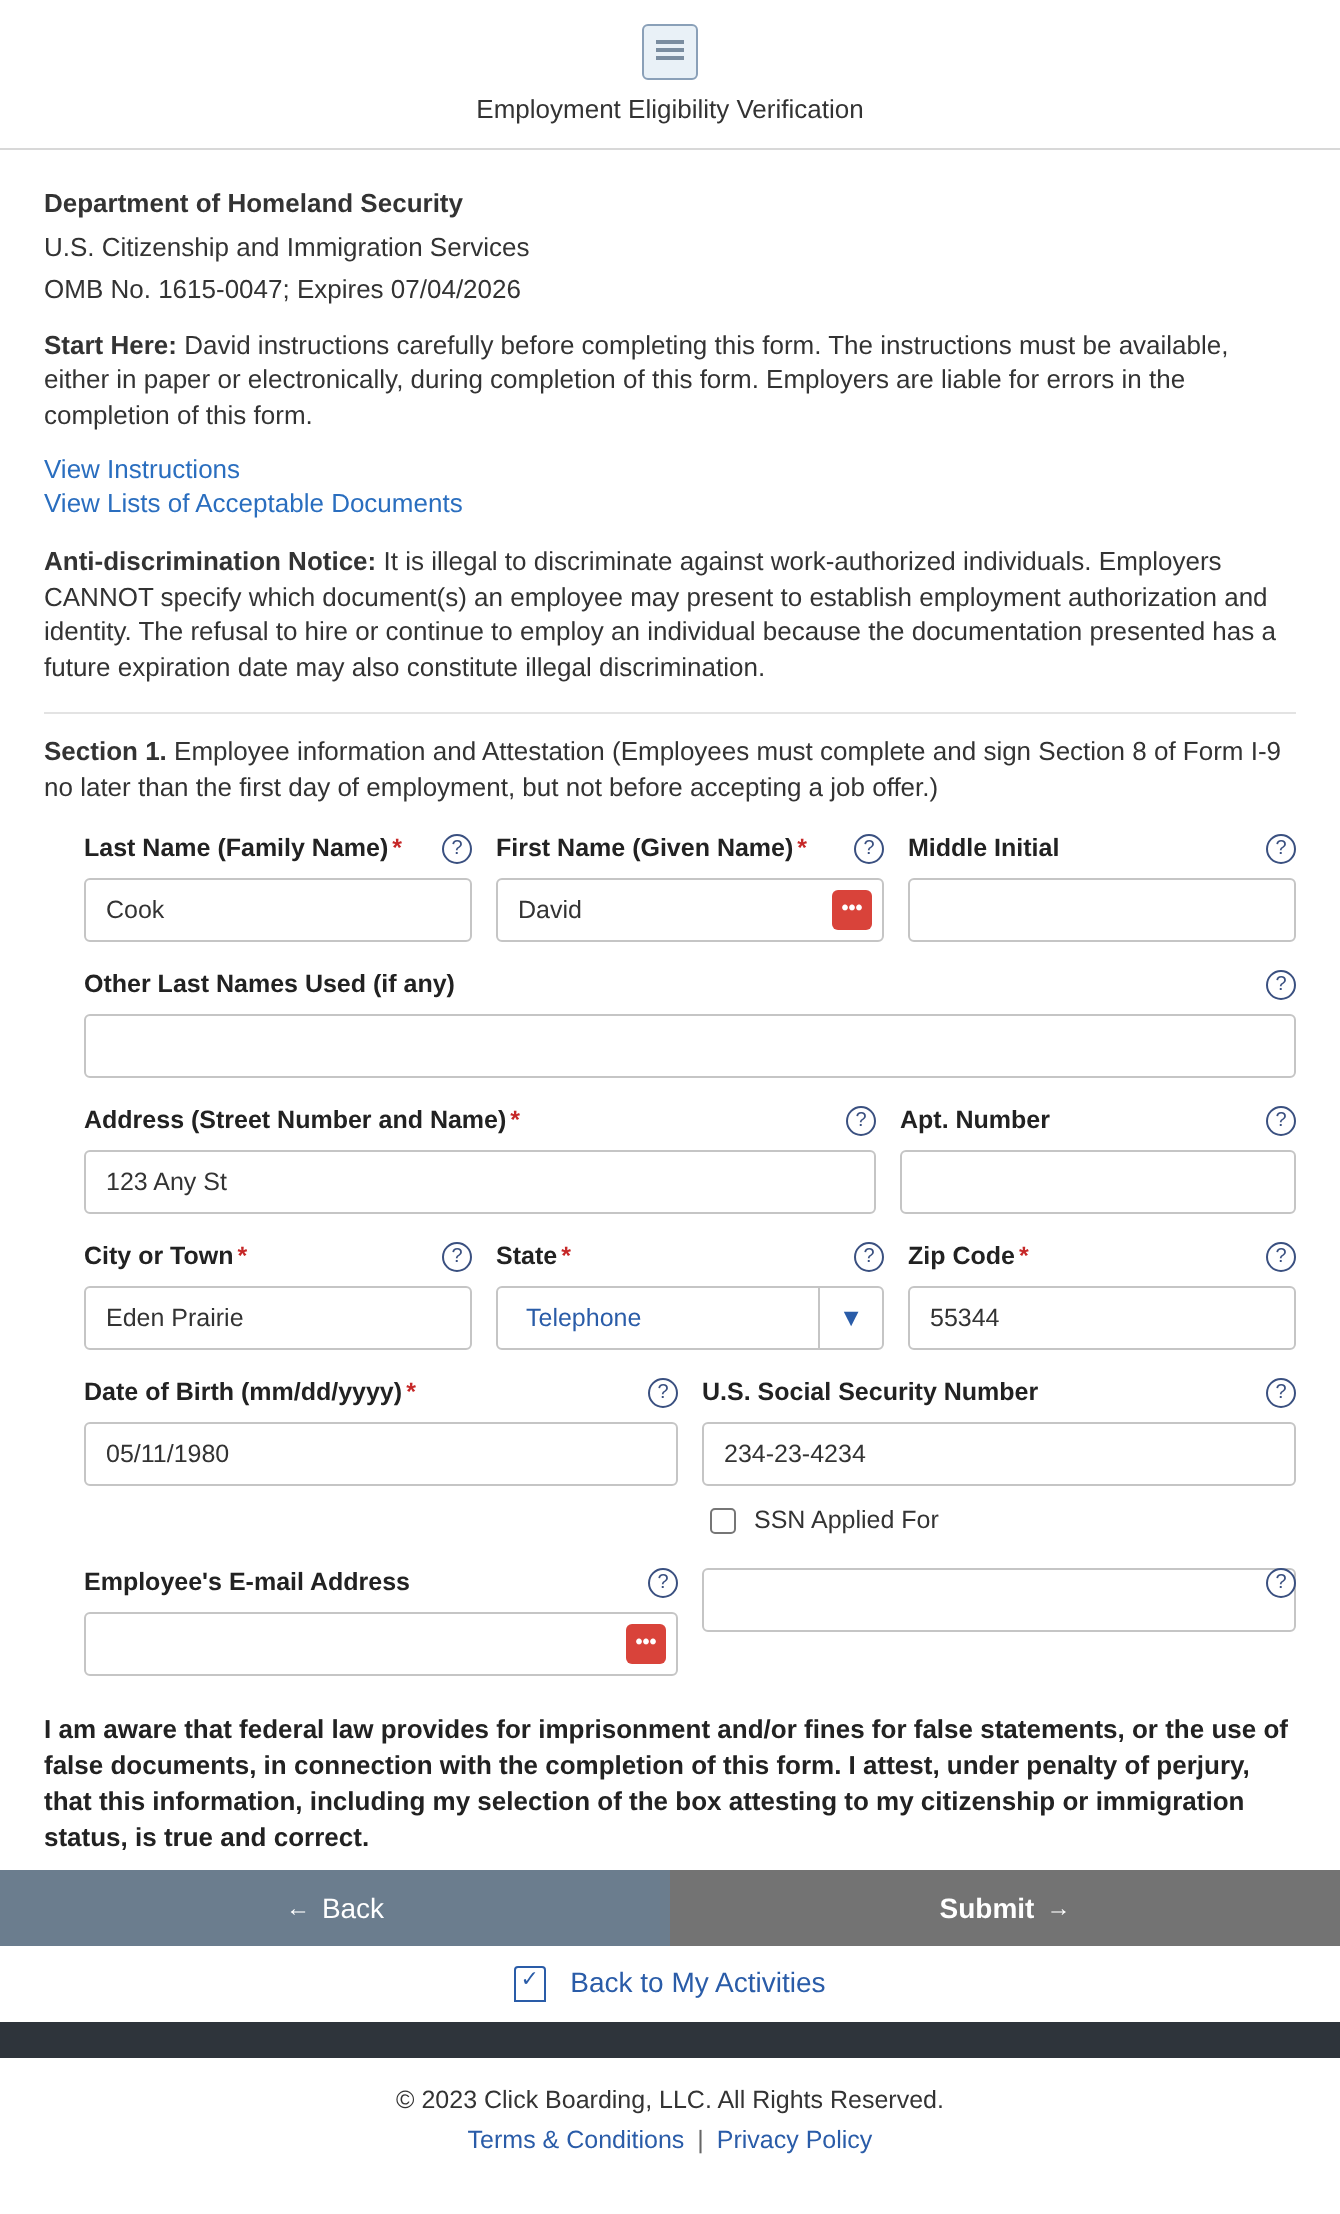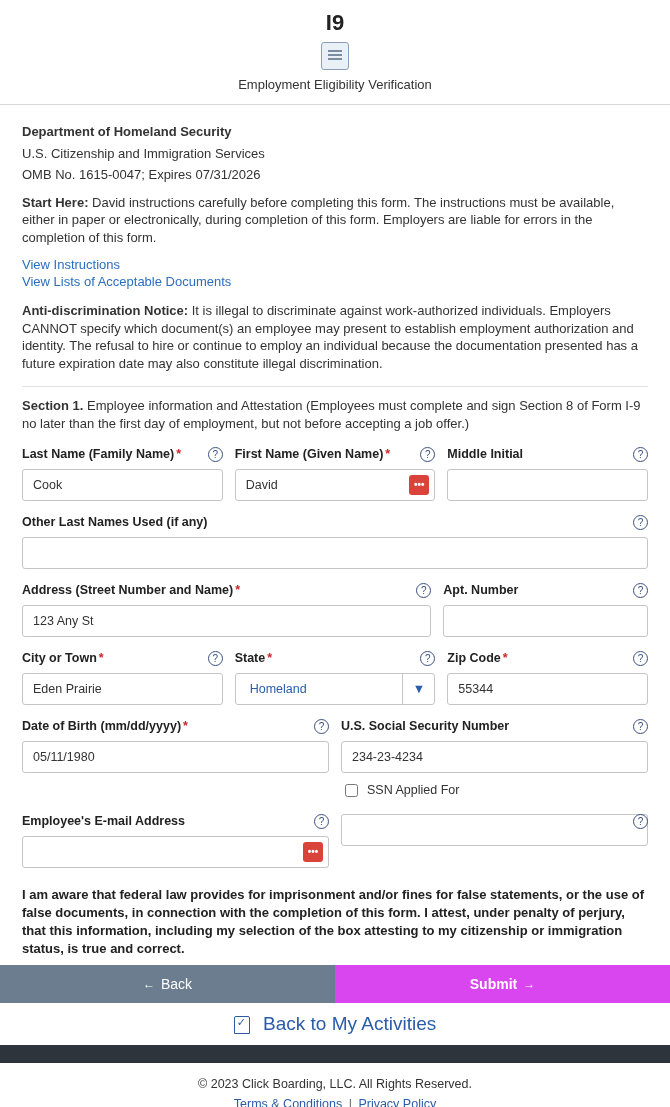--- a/index.html
+++ b/index.html
@@ -46,21 +46,21 @@
   }
   .scroll-area::-webkit-scrollbar { width: 16px; }
   .scroll-area::-webkit-scrollbar-track { background: #f1f1f1; }
   .scroll-area::-webkit-scrollbar-thumb { background: #c8c8c8; border-radius: 2px; }
 
   .bold { font-weight: 700; }
   p { margin: 0 0 10px; line-height: 1.35; }
   a.link { color: #2a6ebf; text-decoration: none; display: inline-block; margin: 1px 0; }
   hr.thin { border: none; border-top: 1px solid #e3e3e3; margin: 14px 0 10px; }
 
-  .row { display: flex; gap: 12px; margin-top: 14px; }
+  .row { display: flex; gap: 12px; margin-top: 14px; margin-left: 20px; }
   .col { flex: 1; display: flex; flex-direction: column; position: relative; }
   .label { font-weight: 700; font-size: 12.5px; color: #222; margin-bottom: 8px; }
   .req { color: #c62828; margin-left: 2px; }
   .help {
     position: absolute;
     right: 0; top: 0;
     width: 15px; height: 15px;
     border: 1.3px solid #3a5080;
     border-radius: 50%;
     font-size: 10px; line-height: 13px;
@@ -105,26 +105,26 @@
 
   .button-bar { display: flex; }
   .btn {
     flex: 1; text-align: center;
     padding: 11px 0;
     font-size: 14px; font-weight: 500;
     color: #fff; cursor: pointer;
     display: flex; align-items: center; justify-content: center; gap: 6px;
   }
   .btn-back { background: #6b7d8e; }
-  .btn-submit { background: #d946ef; font-weight: 700; }
+  .btn-submit { background: #737373; font-weight: 700; }
   .btn .arrow { font-size: 12px; }
 
   .back-activities {
     text-align: center; padding: 10px 0;
-    font-size: 19px;
+    font-size: 14px;
   }
   .ba-icon {
     display: inline-block; width: 16px; height: 18px;
     border: 1.5px solid #2a5ca8; border-radius: 2px 2px 0 0;
     position: relative; vertical-align: middle; margin-right: 8px;
   }
   .ba-icon::after {
     content: "✓"; position: absolute; left: 2px; top: -1px;
     font-size: 11px; color: #2a5ca8;
   }
@@ -132,30 +132,29 @@
 
   .dark-bar { height: 18px; background: #2e343b; }
   .footer { text-align: center; padding: 14px 0; font-size: 12.5px; }
   .footer a { color: #2a5ca8; text-decoration: none; }
   .sep { color: #666; margin: 0 3px; }
 </style>
 </head>
 <body>
 
 <div class="page-header">
-  <h1>I9</h1>
   <div class="doc-icon"></div>
   <div class="subtitle">Employment Eligibility Verification</div>
 </div>
 
 <div class="scroll-area">
 
   <p class="bold">Department of Homeland Security</p>
   <p style="margin-top:-6px">U.S. Citizenship and Immigration Services</p>
-  <p style="margin-top:-6px">OMB No. 1615-0047; Expires 07/31/2026</p>
+  <p style="margin-top:-6px">OMB No. 1615-0047; Expires 07/04/2026</p>
 
   <p>
     <span class="bold">Start Here:</span><span> David instructions carefully before completing this form. The instructions must be available, either in paper or electronically, during completion of this form. Employers are liable for errors in the completion of this form.</span>
   </p>
   <a class="link" href="#">View Instructions</a><br>
   <a class="link" href="#">View Lists of Acceptable Documents</a>
 
   <p style="margin-top:12px">
     <span class="bold">Anti-discrimination Notice:</span><span> It is illegal to discriminate against work-authorized individuals. Employers CANNOT specify which document(s) an employee may present to establish employment authorization and identity. The refusal to hire or continue to employ an individual because the documentation presented has a future expiration date may also constitute illegal discrimination.</span>
   </p>
@@ -215,21 +214,21 @@
   <div class="row">
     <div class="col">
       <div class="label"><span>City or Town</span><span class="req">*</span></div>
       <span class="help">?</span>
       <input type="text" value="Eden Prairie" style="">
     </div>
     <div class="col">
       <div class="label"><span>State</span><span class="req">*</span></div>
       <span class="help">?</span>
       <div class="select">
-        <span class="sel-text">Homeland</span>
+        <span class="sel-text">Telephone</span>
         <span class="sel-arrow">▼</span>
       </div>
     </div>
     <div class="col">
       <div class="label"><span>Zip Code</span><span class="req">*</span></div>
       <span class="help">?</span>
       <input type="text" value="55344" style="">
     </div>
   </div>
 

